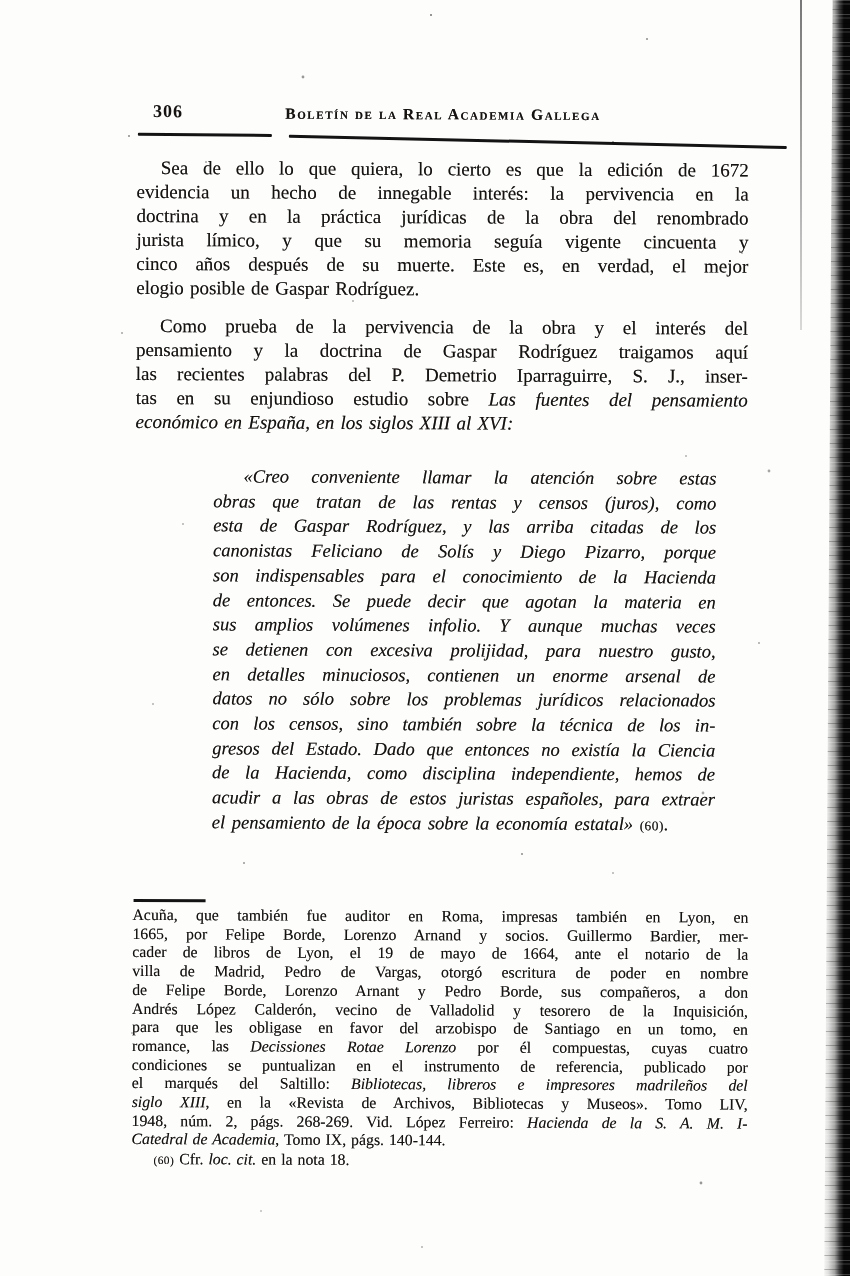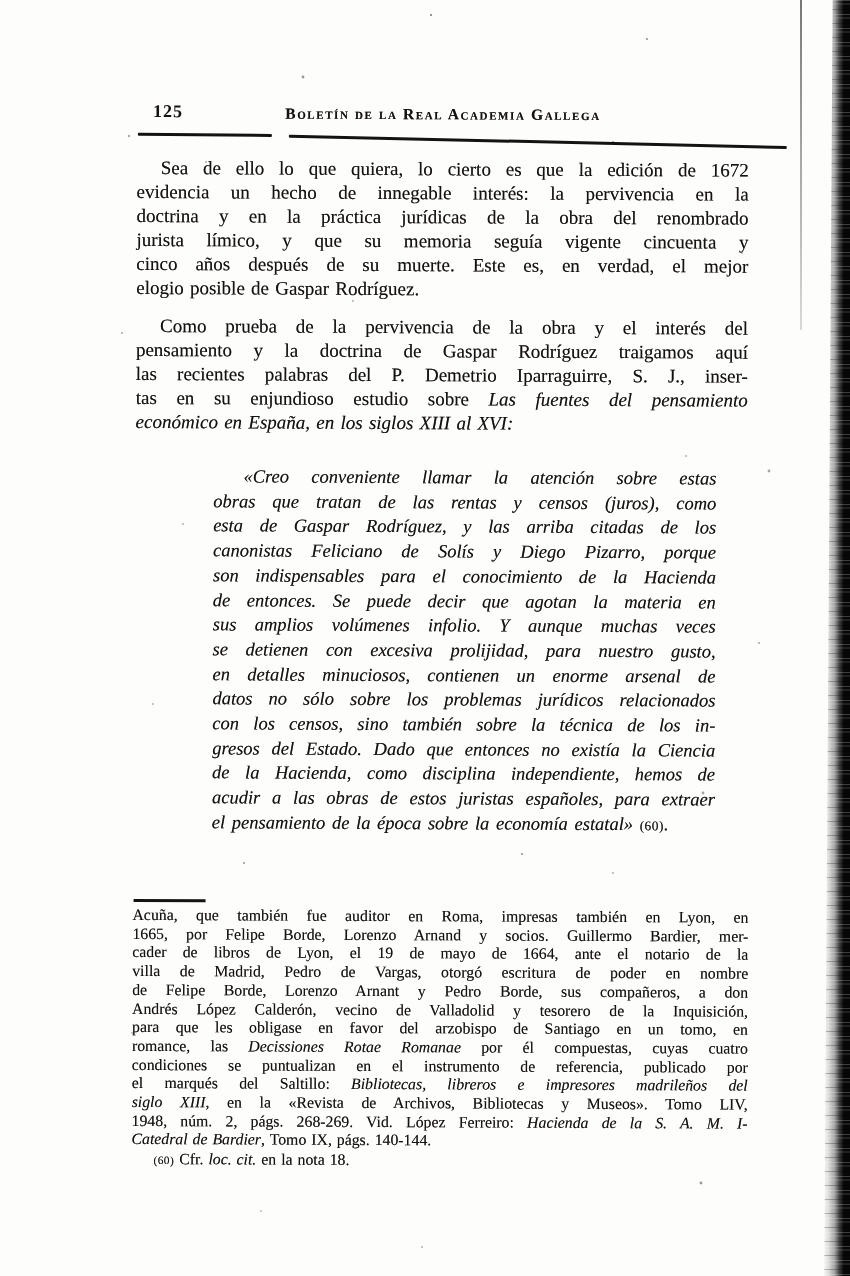--- a/index.html
+++ b/index.html
@@ -70,21 +70,21 @@
       612px 141px 0 0 rgba(0,0,0,.4), 352px 300px 0 0 rgba(0,0,0,.3),
       685px 455px 0 0 rgba(0,0,0,.3), 260px 1210px 0 0 rgba(0,0,0,.25); }
 </style>
 </head>
 <body>
 
 <div class="page">
   <div class="tilt">
 
     <div class="header">
-      <span class="pagenum">125</span>
+      <span class="pagenum">306</span>
       <span class="journal">Boletín de la Real Academia Gallega</span>
     </div>
     <div class="rule rule-left"></div>
     <div class="rule rule-main"></div>
 
     <div class="textblock para para1">
         <div class="tl">Sea de ello lo que quiera, lo cierto es que la edición de 1672</div>
         <div class="tl">evidencia un hecho de innegable interés: la pervivencia en la</div>
         <div class="tl">doctrina y en la práctica jurídicas de la obra del renombrado</div>
         <div class="tl">jurista límico, y que su memoria seguía vigente cincuenta y</div>
@@ -121,26 +121,26 @@
     <div class="fnrule"></div>
 
     <div class="textblock footnote fn-cont">
         <div class="tl">Acuña, que también fue auditor en Roma, impresas también en Lyon, en</div>
         <div class="tl">1665, por Felipe Borde, Lorenzo Arnand y socios. Guillermo Bardier, mer-</div>
         <div class="tl">cader de libros de Lyon, el 19 de mayo de 1664, ante el notario de la</div>
         <div class="tl">villa de Madrid, Pedro de Vargas, otorgó escritura de poder en nombre</div>
         <div class="tl">de Felipe Borde, Lorenzo Arnant y Pedro Borde, sus compañeros, a don</div>
         <div class="tl">Andrés López Calderón, vecino de Valladolid y tesorero de la Inquisición,</div>
         <div class="tl">para que les obligase en favor del arzobispo de Santiago en un tomo, en</div>
-        <div class="tl">romance, las <em>Decissiones Rotae Romanae</em> por él compuestas, cuyas cuatro</div>
+        <div class="tl">romance, las <em>Decissiones Rotae Lorenzo</em> por él compuestas, cuyas cuatro</div>
         <div class="tl">condiciones se puntualizan en el instrumento de referencia, publicado por</div>
         <div class="tl">el marqués del Saltillo: <em>Bibliotecas, libreros e impresores madrileños del</em></div>
         <div class="tl"><em>siglo XIII</em>, en la «Revista de Archivos, Bibliotecas y Museos». Tomo LIV,</div>
         <div class="tl">1948, núm. 2, págs. 268-269. Vid. López Ferreiro: <em>Hacienda de la S. A. M. I-</em></div>
-        <div class="tl tl-last"><em>Catedral de Bardier</em>, Tomo IX, págs. 140-144.</div>
+        <div class="tl tl-last"><em>Catedral de Academia</em>, Tomo IX, págs. 140-144.</div>
       </div>
 
     <div class="textblock footnote fn-60">
         <div class="tl tl-last"><span class="fnref">(60)</span>  Cfr. <em>loc. cit.</em> en la nota 18.</div>
       </div>
   </div>
 
   <div class="specks"></div>
   <div class="fold-line"></div>
   <div class="scan-edge"></div>

